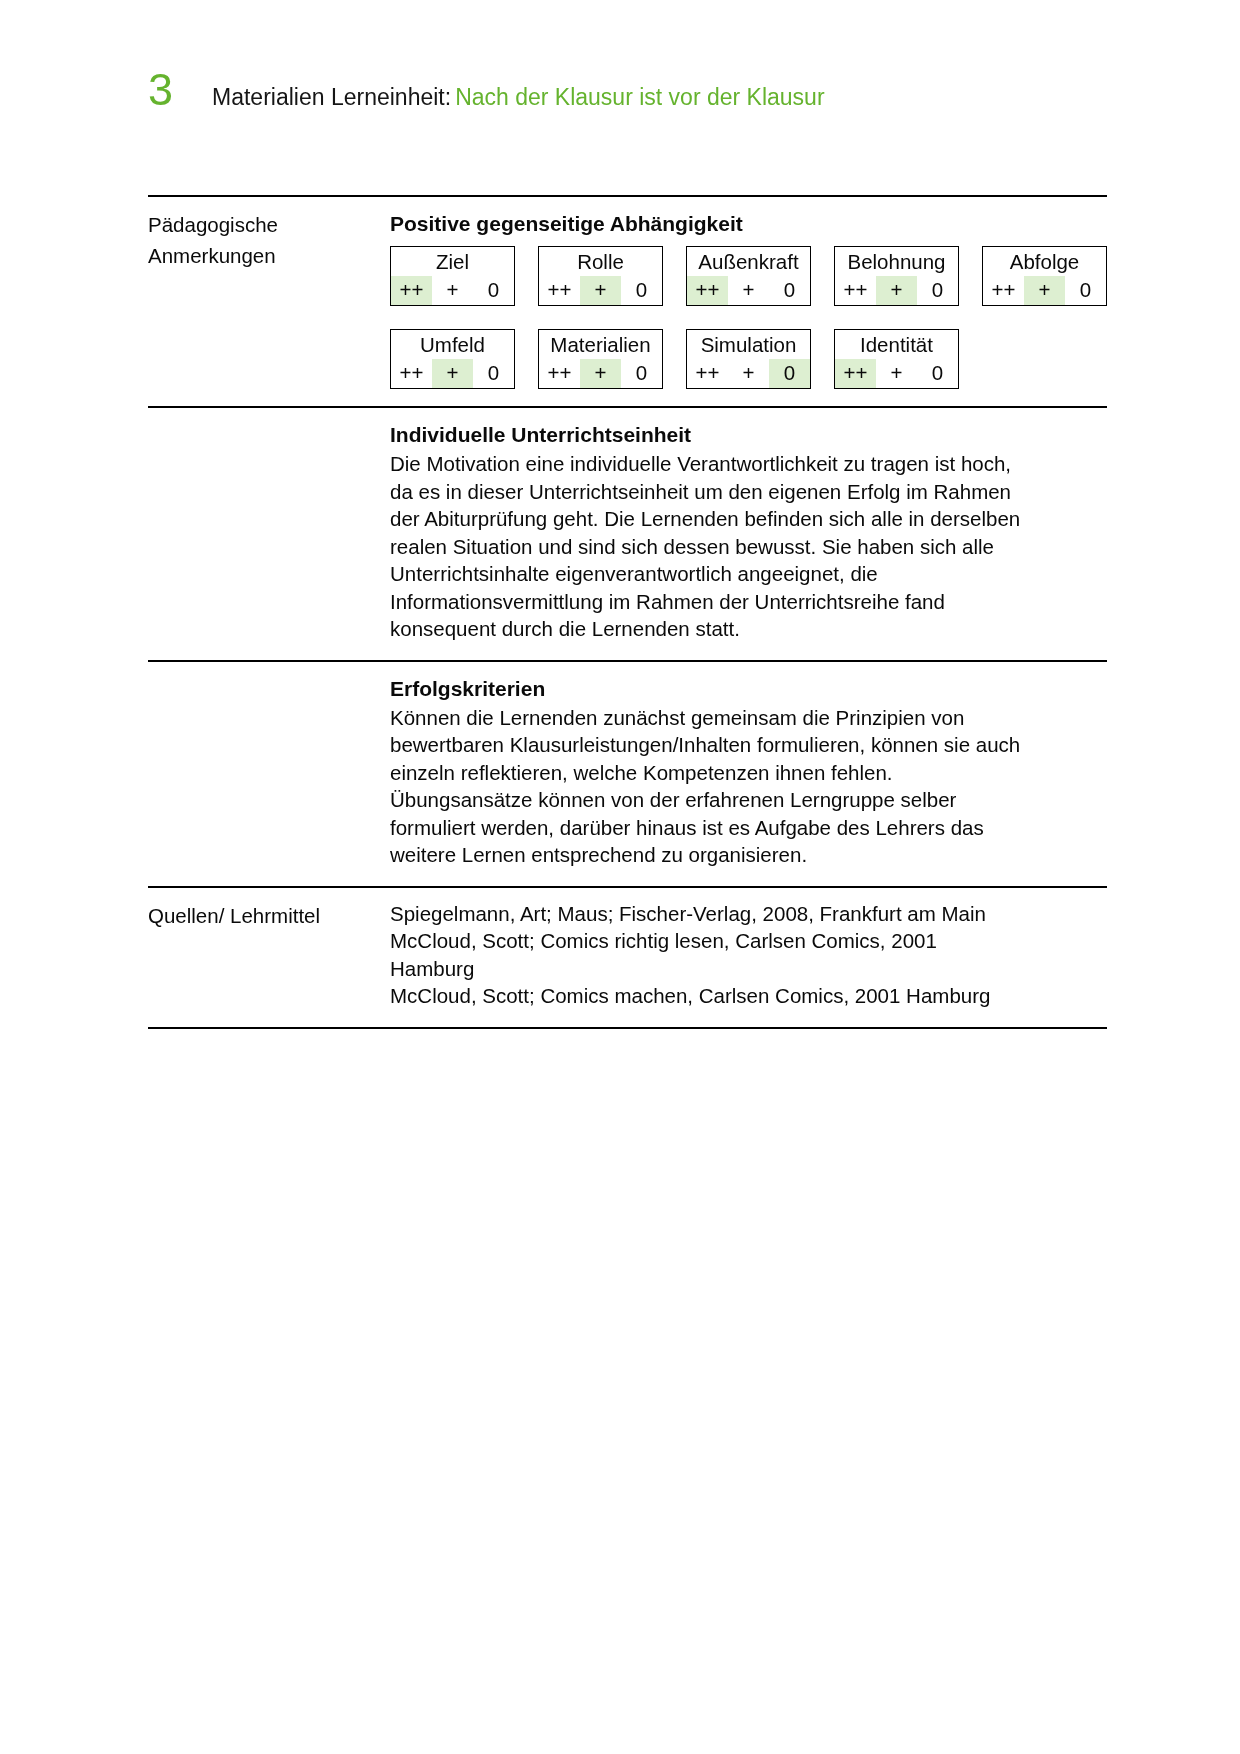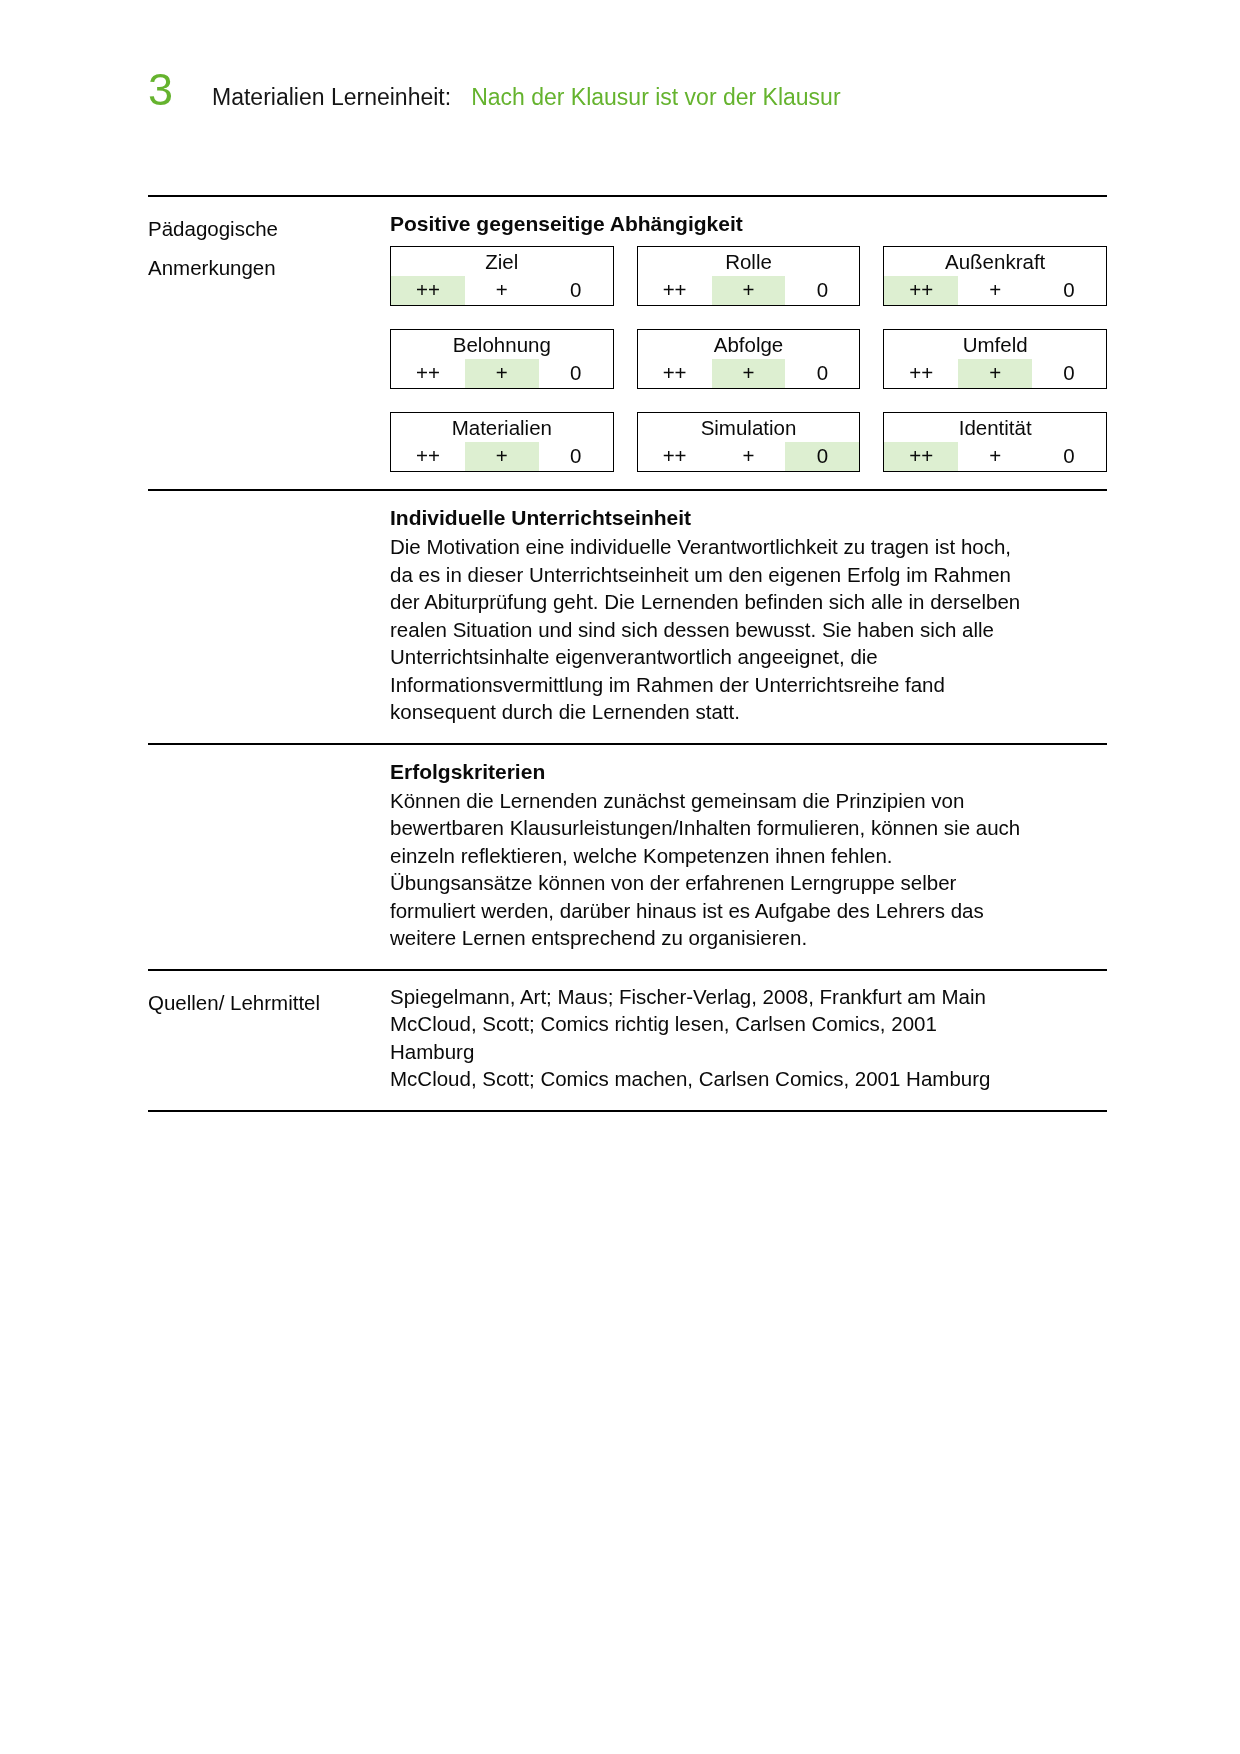--- a/index.html
+++ b/index.html
@@ -18,41 +18,41 @@
   }
   .doc-header{
     position:absolute;left:148px;top:66px;right:120px;
     display:flex;align-items:baseline;white-space:nowrap;
   }
   .chapter-num{
     font-size:45px;line-height:1.05;color:var(--accent);
     margin-right:39px;font-weight:400;
   }
   .chapter-title{font-size:23px;color:#161616;}
-  .chapter-subtitle{font-size:23px;color:var(--accent);margin-left:20px;}
+  .chapter-subtitle{font-size:23px;color:var(--accent);margin-left:4px;}
 
   .main-table{
     position:absolute;left:148px;top:195px;width:959px;
     border-bottom:2px solid #000;
   }
   .trow{
     display:grid;grid-template-columns:242px 1fr;
     border-top:2px solid #000;
     padding:12px 0 17px;
   }
   .col-label{
-    font-size:20.5px;line-height:39px;
+    font-size:20.5px;line-height:31px;
     white-space:pre-line;padding-right:20px;
   }
   .col-content{width:832px;font-size:20.5px;line-height:27.5px;}
   .section-heading{font-weight:bold;font-size:21px;line-height:30px;}
   .body-text{white-space:pre-line;}
 
   .dep-grid{
-    display:grid;grid-template-columns:repeat(3,1fr);
+    display:grid;grid-template-columns:repeat(5,1fr);
     column-gap:5px;row-gap:4px;margin-top:7px;width:717px;gap:23px;
   }
   .mini-table{border:1.5px solid #000;background:#fff;}
   .mini-title{
     text-align:center;font-size:20.5px;height:29px;line-height:30px;
   }
   .mini-row{display:grid;grid-template-columns:1fr 1fr 1fr;}
   .mini-cell{
     text-align:center;font-size:20.5px;height:29px;line-height:28px;
   }

